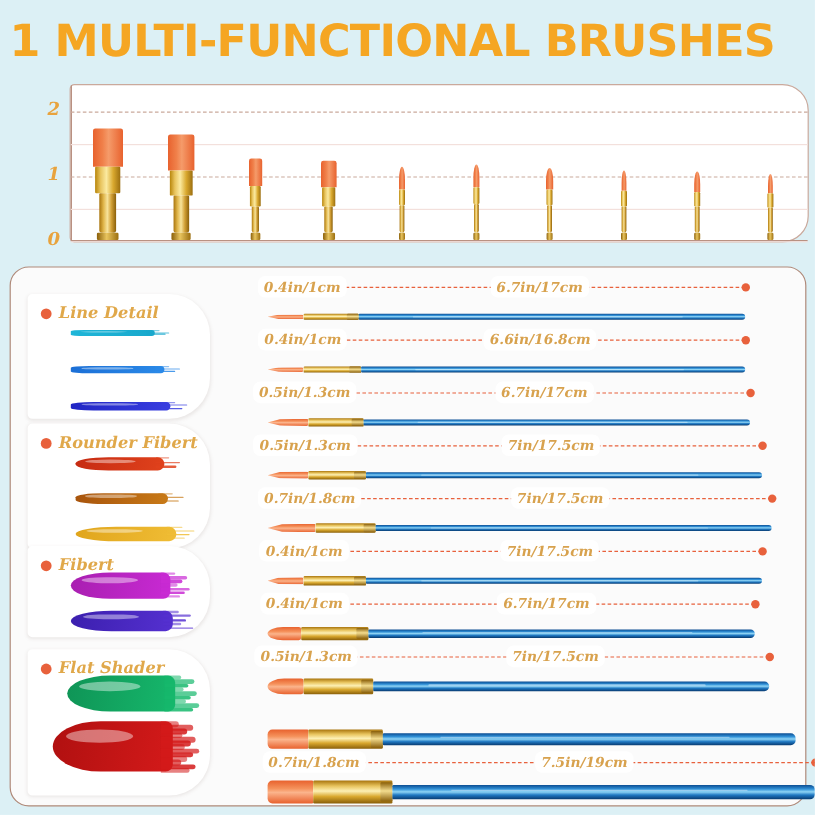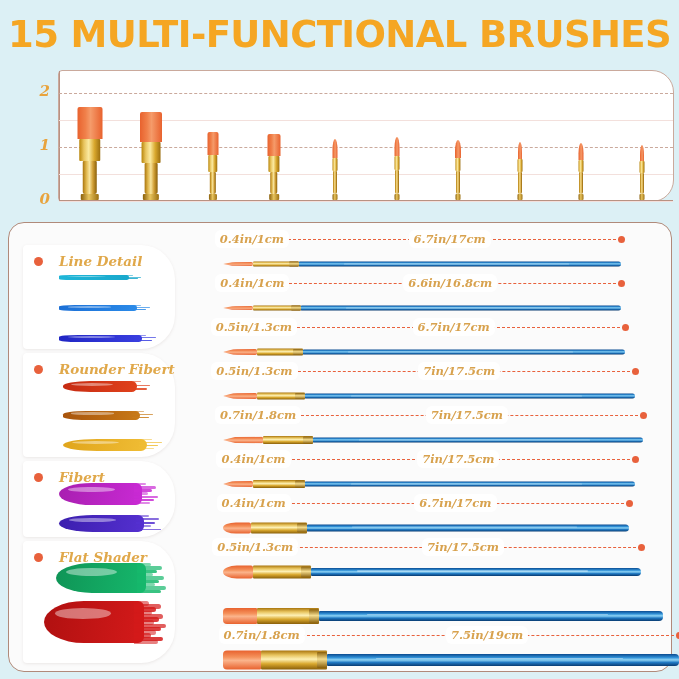--- a/index.html
+++ b/index.html
@@ -82,21 +82,21 @@
   
   .cat-card {
     position: absolute; left: 14px;
     width: 152px;
     background: #ffffff;
     border-radius: 4px 34px 34px 4px;
     box-shadow: 0 1px 3px rgba(120,100,95,0.13);
   }
   .cat-head {
     position: absolute; left: 11px; top: 8px;
-    display: flex; align-items: center; gap: 16px;
+    display: flex; align-items: center; gap: 6px;
   }
   .cat-dot {
     width: 9px; height: 9px; border-radius: 50%;
     background: #e8613c; flex: none;
   }
   .cat-name {
     color: #e0a84a; font-size: 13.5px; font-style: italic; font-weight: 600;
     font-family: "DejaVu Serif", serif; white-space: nowrap;
   }
   .stroke { position: absolute; }
@@ -165,21 +165,21 @@
     position: absolute; left: 14%; top: 30%; width: 70%; height: 14%;
     background: rgba(255,255,255,0.35);
     border-radius: 3px;
   }
 </style>
 </head>
 <body>
 
 <div id="root">
 
-  <div class="title">15 MULTI-FUNCTIONAL BRUSHES</div>
+  <div class="title">1 MULTI-FUNCTIONAL BRUSHES</div>
 
   <div class="chart-panel">
     <div class="chart-yaxis"></div>
     <div class="chart-baseline"></div>
     <div id="gridlines">
         <div class="gridline" style="top: 130px;"></div>
         <div class="gridline" style="top: 102.917px;"></div>
         <div class="gridline major" style="top: 75.8333px;"></div>
         <div class="gridline" style="top: 48.75px;"></div>
         <div class="gridline major" style="top: 21.6667px;"></div>
@@ -315,21 +315,21 @@
             <div class="s-body" style="background: linear-gradient(100deg, rgb(224, 165, 28), rgb(240, 189, 53));"></div>
             <div class="s-gloss"></div>
             <div class="s-frays">
               <i style="top: 0%; background: rgb(240, 189, 53); width: 48%; opacity: 0.55;"></i>
               <i style="top: 25%; background: rgb(240, 189, 53); width: 85%; opacity: 0.7;"></i>
               <i style="top: 50%; background: rgb(240, 189, 53); width: 70%; opacity: 0.85;"></i>
               <i style="top: 75%; background: rgb(240, 189, 53); width: 55%; opacity: 0.55;"></i>
             </div>
           </div>
         </div>
-        <div class="cat-card" style="top: 238px; height: 76px;">
+        <div class="cat-card" style="top: 232px; height: 76px;">
           <div class="cat-head">
             <span class="cat-dot" style="background: rgb(232, 97, 60);"></span>
             <span class="cat-name">Fibert</span>
           </div>
           <div class="stroke" style="left: 24%; top: 22px; width: 66%; height: 22px;">
             <div class="s-body" style="background: linear-gradient(100deg, rgb(168, 31, 176), rgb(201, 42, 212));"></div>
             <div class="s-gloss"></div>
             <div class="s-frays">
               <i style="top: 0%; background: rgb(201, 42, 212); width: 48%; opacity: 0.55;"></i>
               <i style="top: 14.2857%; background: rgb(201, 42, 212); width: 85%; opacity: 0.7;"></i>

